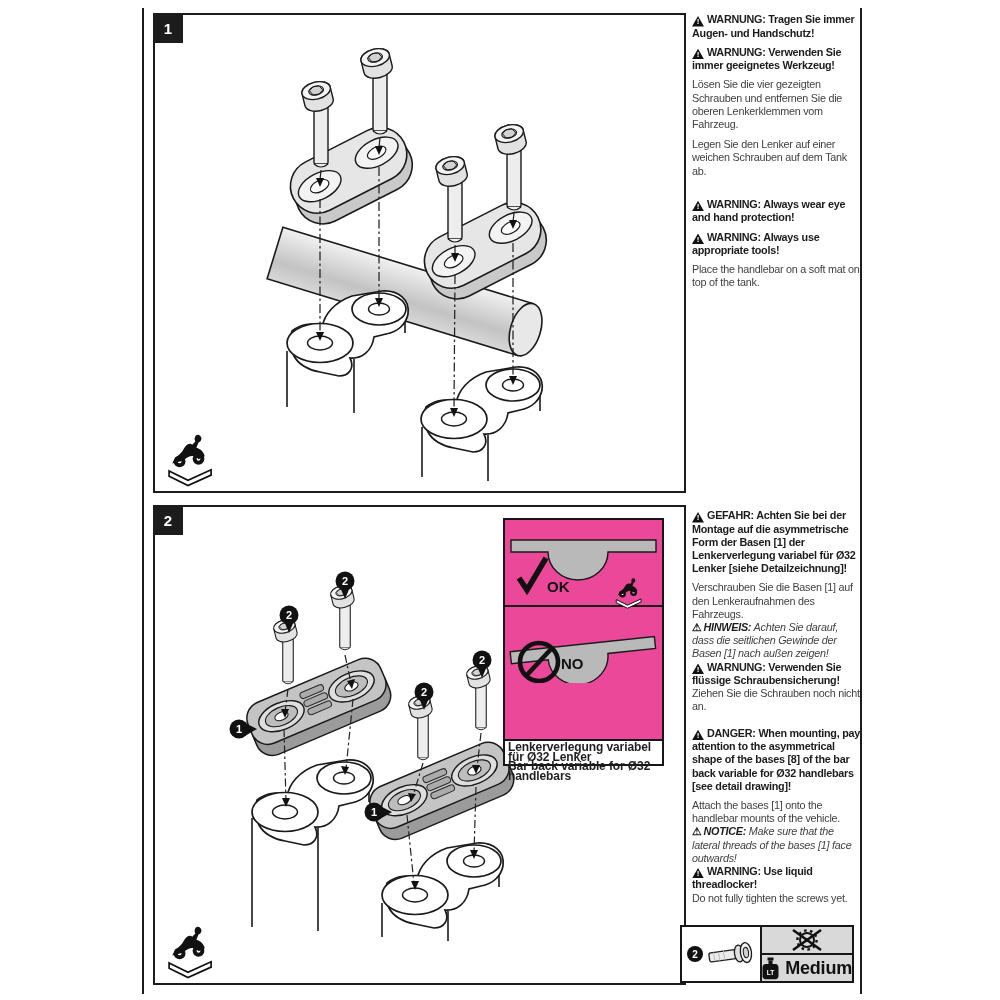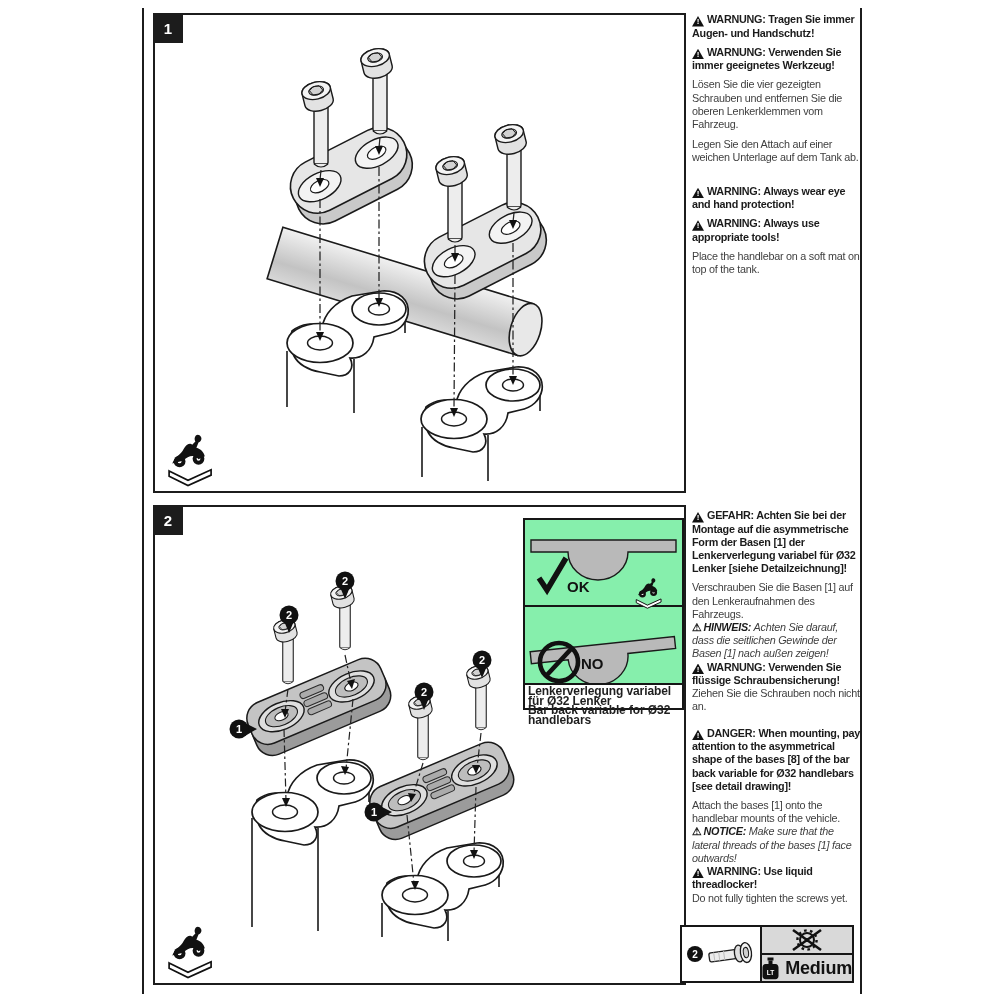--- a/index.html
+++ b/index.html
@@ -20,22 +20,22 @@
   .tcol p { margin:0 0 7px 0; }
   .tcol .tight { margin:0; }
   .tri { display:inline-block; width:12px; height:10.5px; background:#111;
     clip-path:polygon(50% 0,100% 100%,0 100%); color:#fff; font-size:8px;
     font-weight:bold; text-align:center; line-height:12.5px; margin-right:3px;
     vertical-align:-1px; letter-spacing:0; }
   .ntri { font-weight:bold; font-style:normal; margin-right:2px; color:#1b1b1b; }
   .notice { font-style:italic; }
   .notice b { color:#1b1b1b;text-align:right; }
   .gap { height:13px; }
-  .inset { position:absolute; left:368px; top:11px; width:161px; height:192px;
-    border:2px solid #161616; box-sizing:border-box; background:#86efac; z-index:4; }
+  .inset { position:absolute; left:348px; top:11px; width:161px; height:248px;
+    border:2px solid #161616; box-sizing:border-box; background:#ec4899; z-index:4; }
   .inset .cap { position:absolute; left:0; right:0; bottom:0; height:25px;
     border-top:2px solid #161616; font-size:12px; font-weight:bold;
     line-height:9.6px; padding:2px 3px; box-sizing:border-box; color:#1f1f1f;
     letter-spacing:-0.1px; background:#fff; }
   .ptable { position:absolute; left:680px; top:925px; width:174px; height:58px;
     border:2px solid #161616; box-sizing:border-box; display:flex; background:#fff; z-index:6; }
   .ptable .pleft { width:86px; display:flex; align-items:center; padding-left:5px; gap:3px; }
   .pbadge { width:16px; height:16px; border-radius:50%; background:#111; color:#fff;
     font-size:10px; font-weight:bold; display:flex; align-items:center;
     justify-content:center; flex:none; }
@@ -260,21 +260,21 @@
 </div>
 
 <div class="tcol" style="top:13px">
   <div class="h">
     <span class="tri">!</span><span>WARNUNG: Tragen Sie immer Augen- und Handschutz!</span>
   </div>
   <div class="h">
     <span class="tri">!</span><span>WARNUNG: Verwenden Sie immer geeignetes Werkzeug!</span>
   </div>
   <p>Lösen Sie die vier gezeigten Schrauben und entfernen Sie die oberen Lenkerklemmen vom Fahrzeug.</p>
-  <p>Legen Sie den Attach auf einer weichen Unterlage auf dem Tank ab.</p>
+  <p>Legen Sie den Lenker auf einer weichen Schrauben auf dem Tank ab.</p>
   <div class="gap"></div>
   <div class="h">
     <span class="tri">!</span><span>WARNING: Always wear eye and hand protection!</span>
   </div>
   <div class="h">
     <span class="tri">!</span><span>WARNING: Always use appropriate tools!</span>
   </div>
   <p>Place the handlebar on a soft mat on top of the tank.</p>
 </div>
 

